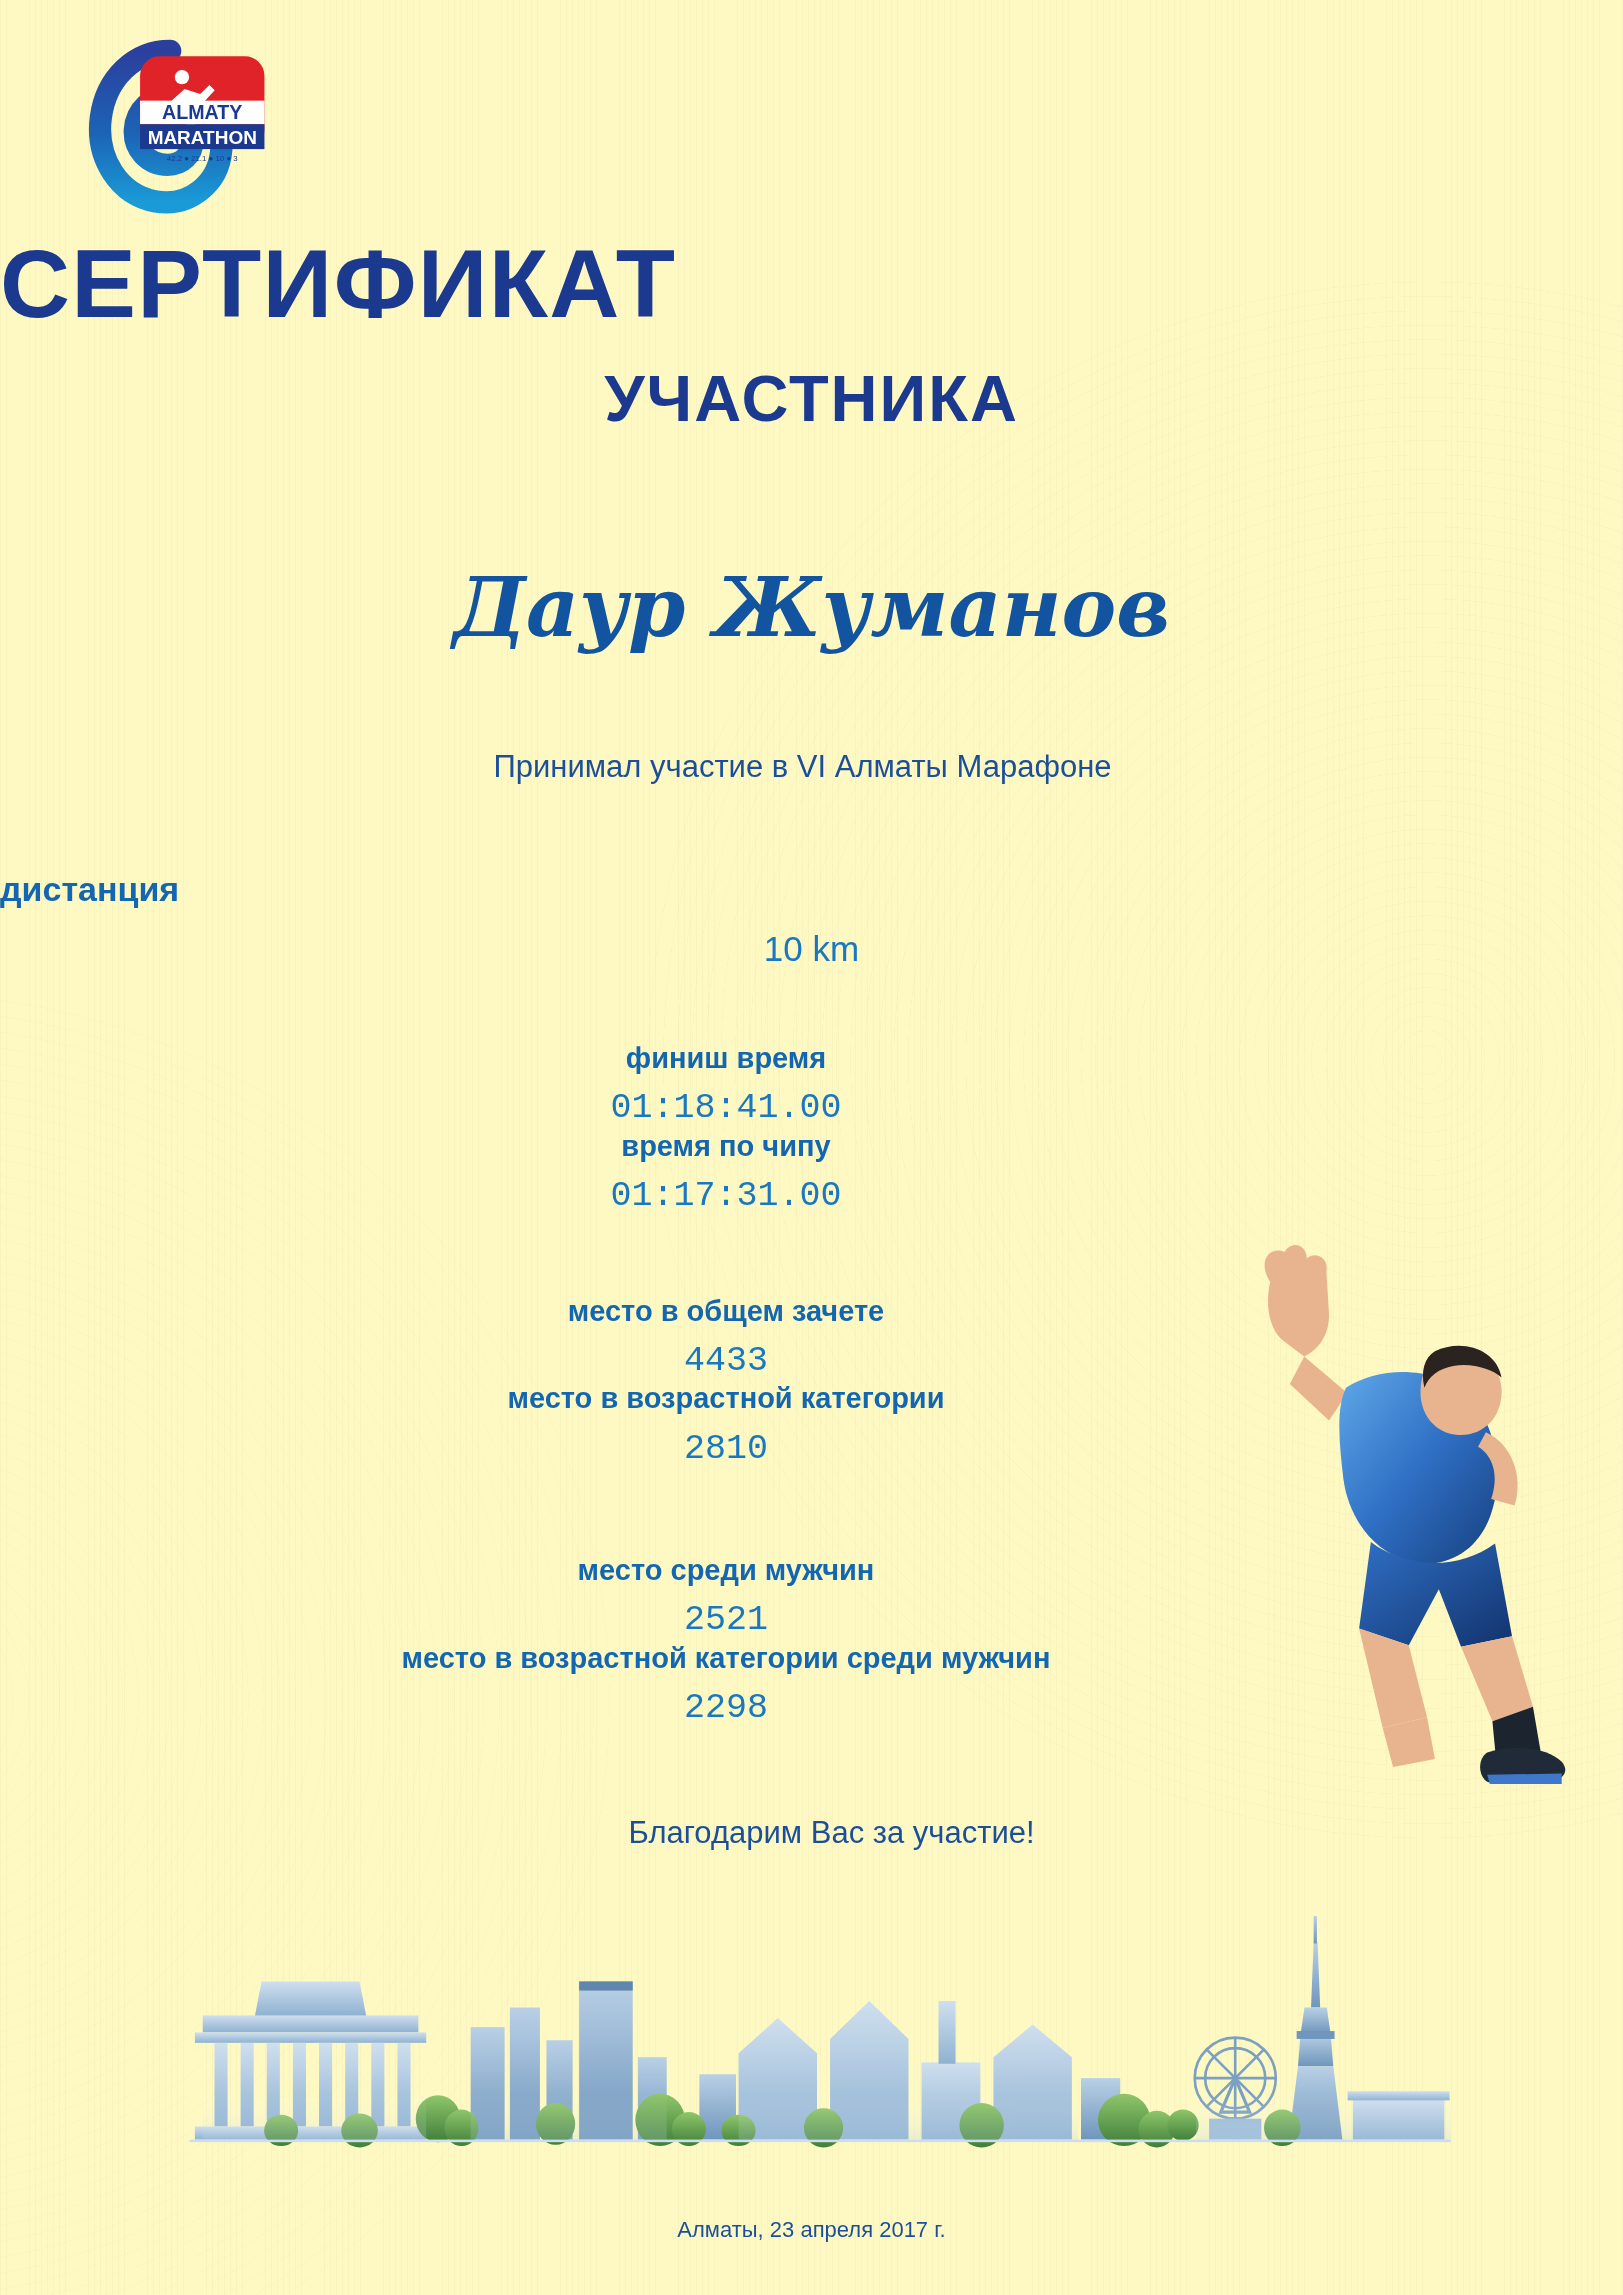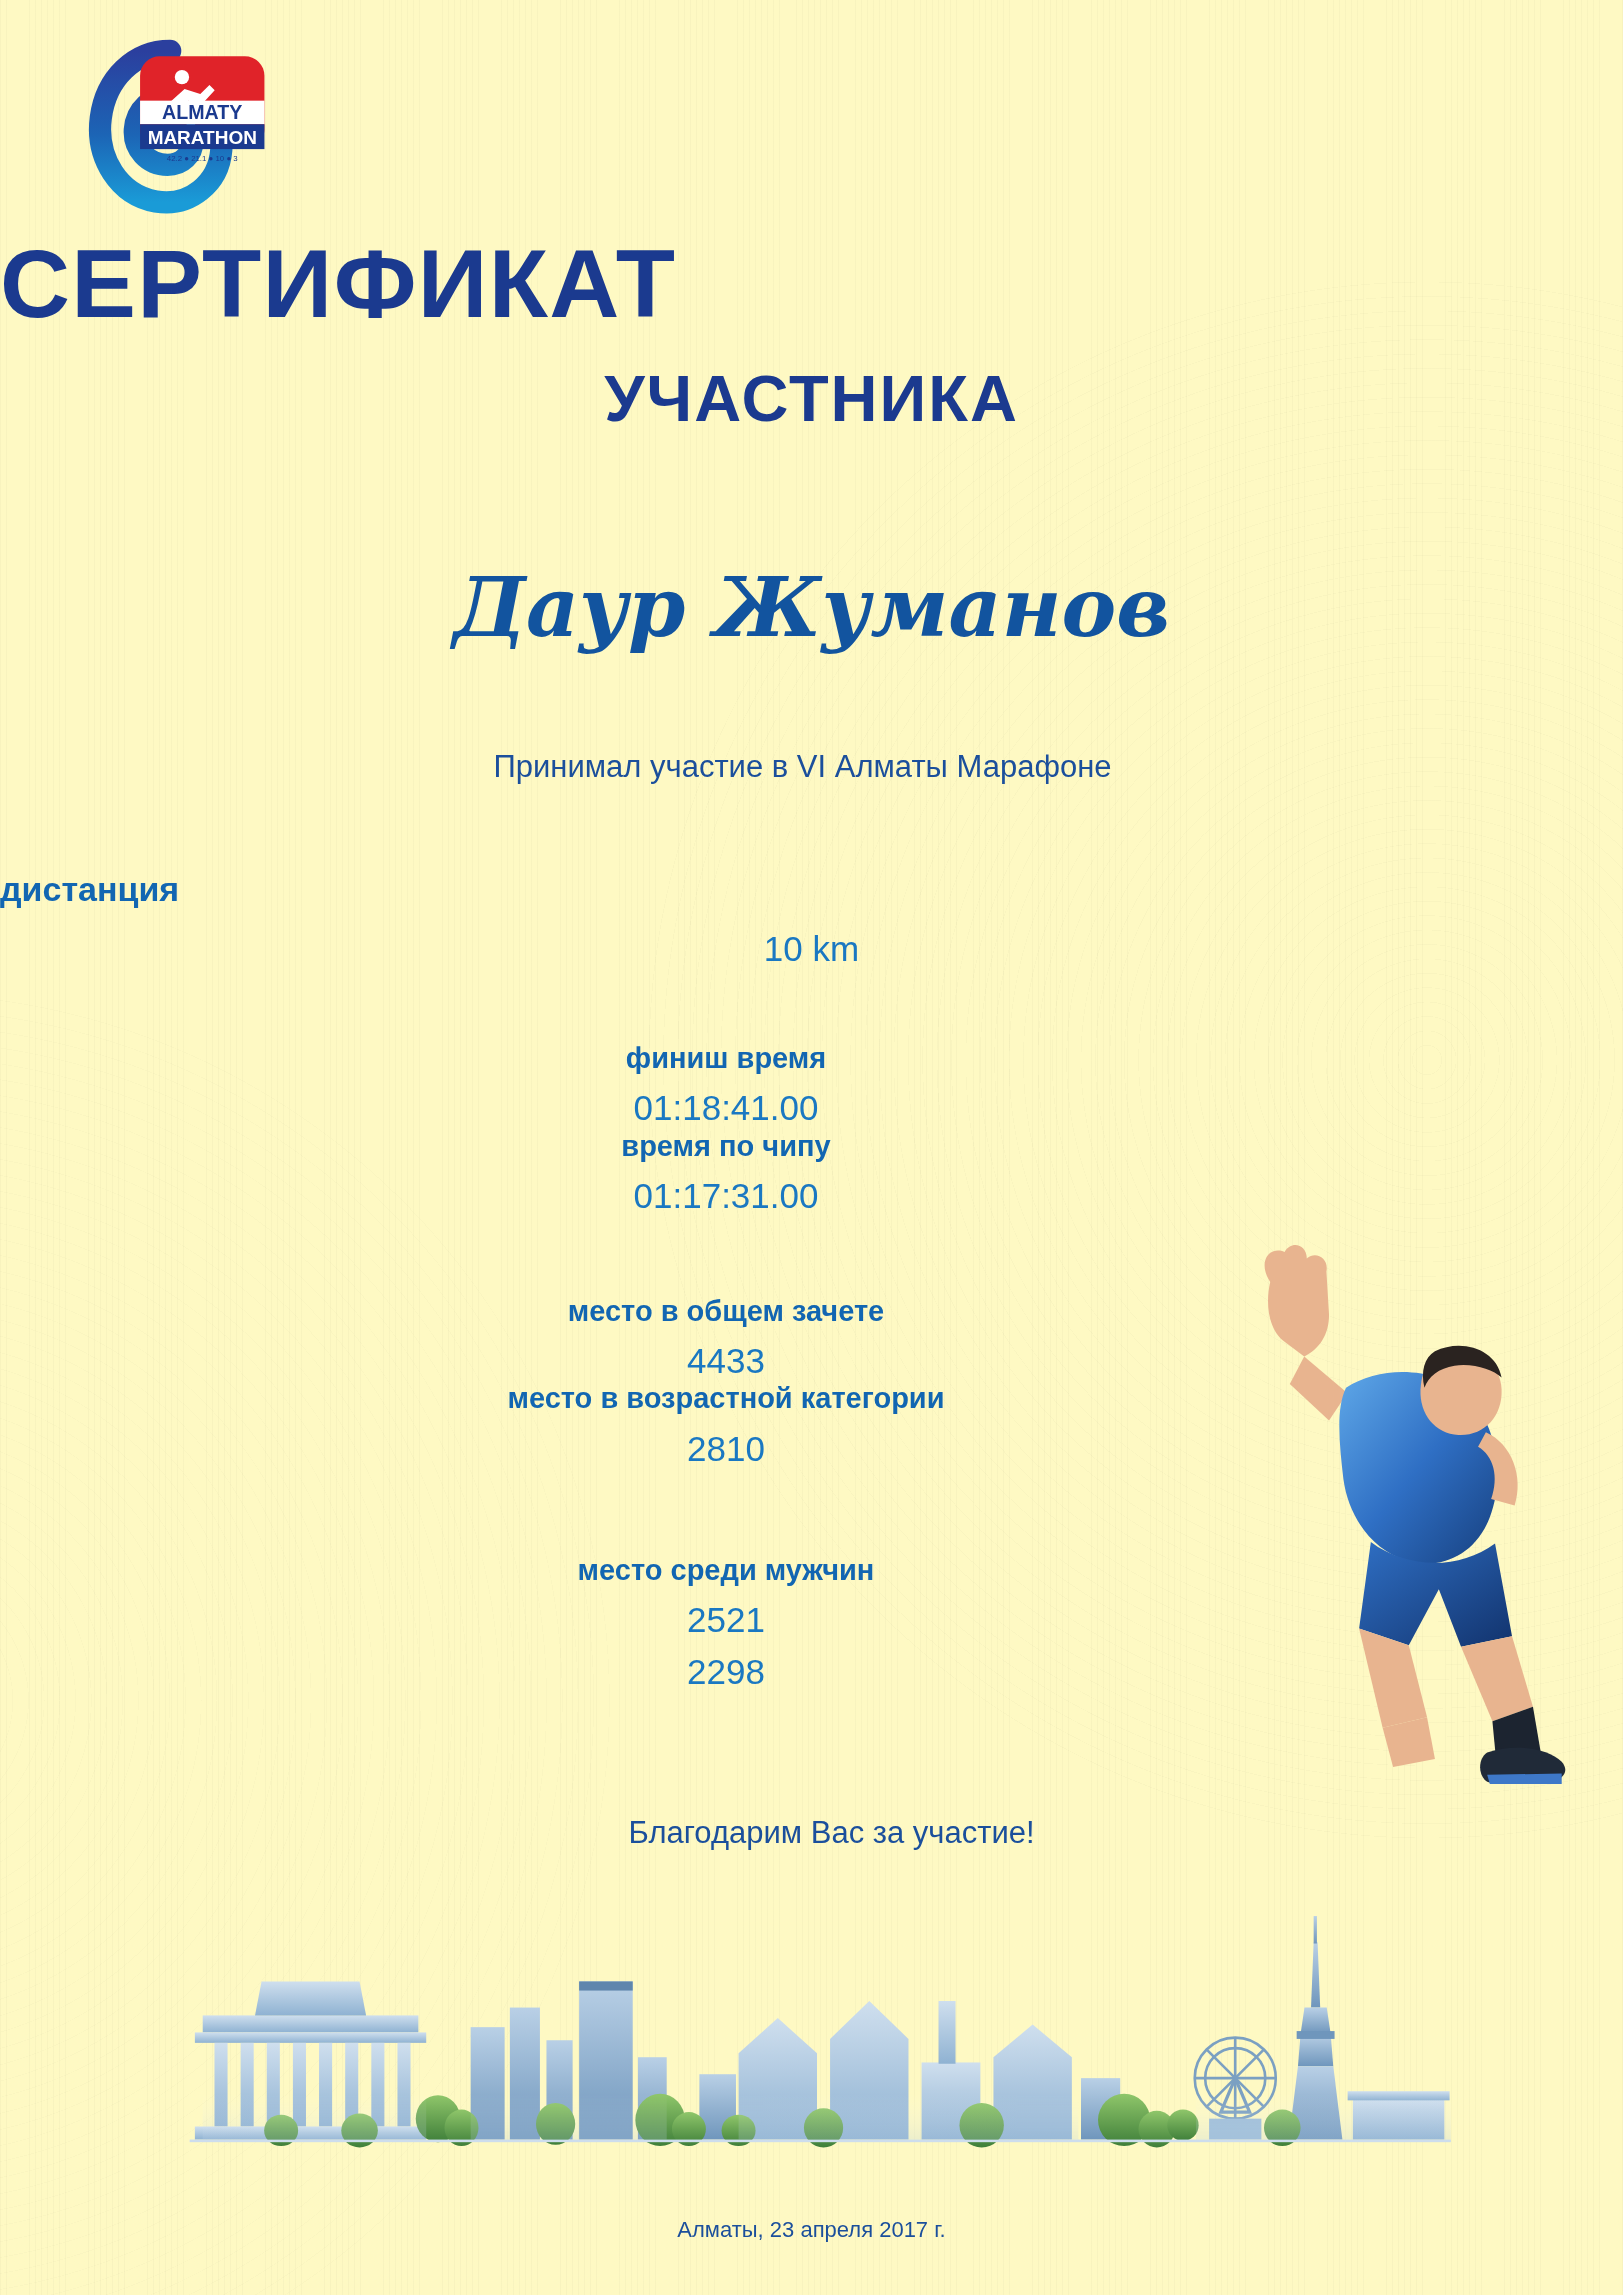--- a/index.html
+++ b/index.html
@@ -165,20 +165,21 @@
     font-weight: bold;
     font-size: 29px;
     color: #1266b2;
     line-height: 1.25;
   }
   .stat-value {
     font-size: 35px;
     color: #1a78c2;
     margin-top: 13px;
     line-height: 1.1;
+    font-family: Liberation Mono, monospace;
   }
   .row-gap-1 { height: 77px; }
   .row-gap-2 { height: 84px; }
 
   
   .thankyou {
     position: absolute;
     left: 0; right: 0;
     top: 1815px;
     text-align: center;
@@ -288,20 +289,21 @@
     </div>
 
     <div class="row-gap-2"></div>
 
     <div class="stat-row">
       <div class="stat-cell">
         <div class="stat-label">место среди мужчин</div>
         <div class="stat-value">2521</div>
       </div>
       <div class="stat-cell">
+        <div class="stat-label">место в возрастной категории среди мужчин</div>
         <div class="stat-value">2298</div>
       </div>
     </div>
 
   </div>
 
   <div class="runner">
     <svg viewBox="0 0 560 850" width="366" height="556" xmlns="http://www.w3.org/2000/svg">
       <defs>
         <linearGradient id="shirt" x1="0" y1="0" x2="1" y2="1">

